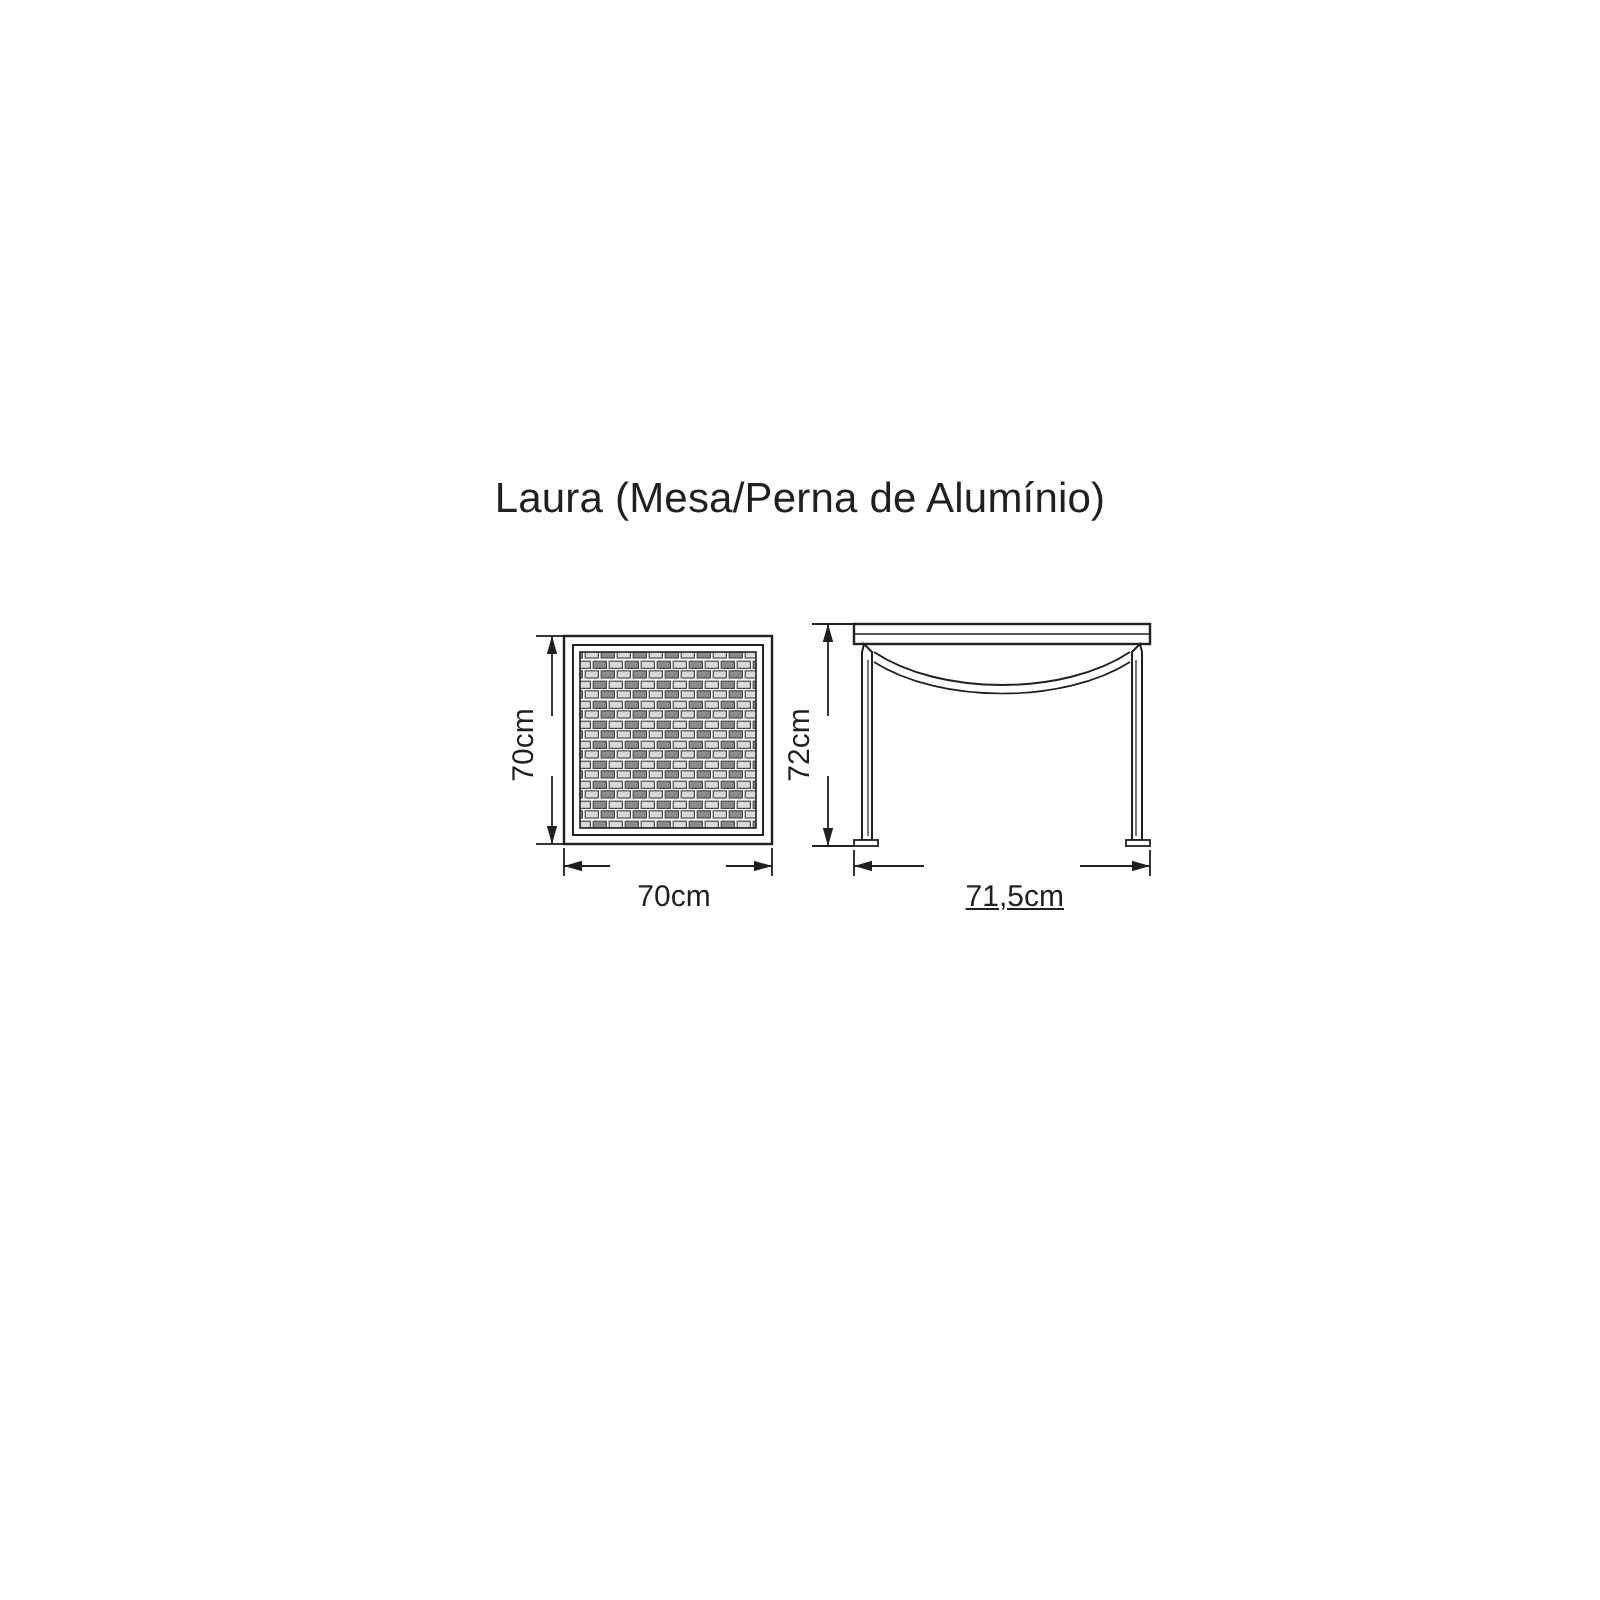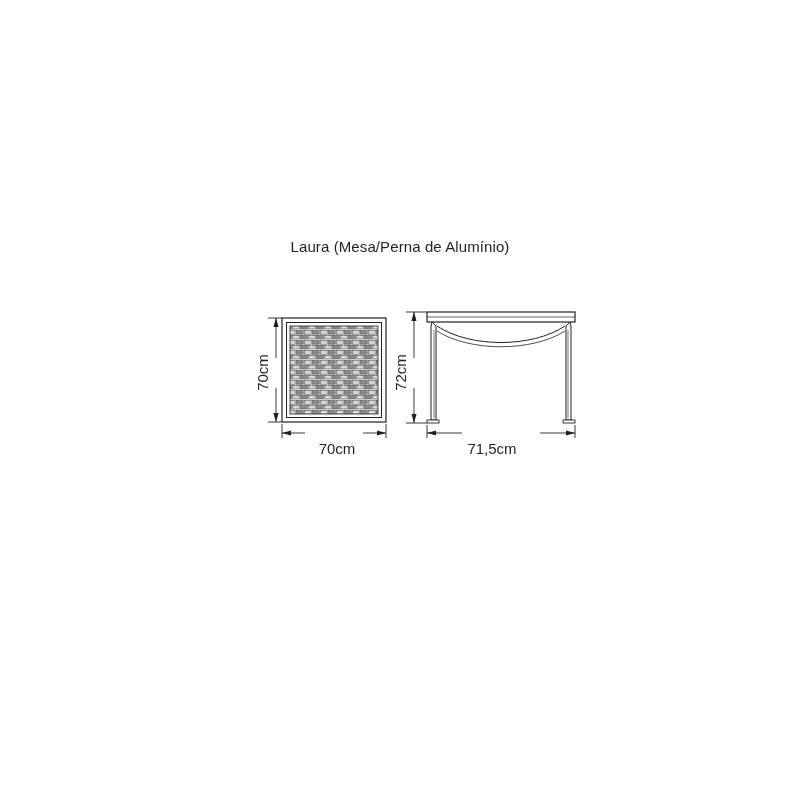--- a/index.html
+++ b/index.html
@@ -20,21 +20,21 @@
     left: 0; top: 0;
     width: 800px;
     height: 800px;
   }
   .title {
     position: absolute;
     left: 0;
     top: 238px;
     width: 800px;
     text-align: center;
-    font-size: 15px;
+    font-size: 21px;
     color: #231f20;
     letter-spacing: 0.1px;
     white-space: nowrap;
   }
   .drawing {
     position: absolute;
     left: 0;
     top: 0;
     width: 800px;
     height: 800px;
@@ -58,21 +58,22 @@
   #lbl-top-v {
     left: 234px;
     top: 364px;
     width: 56px;
     text-align: center;
   }
   #lbl-side-h {
     left: 452px;
     top: 440px;
     width: 80px;
-    text-align: center;
+    text-align: right;
+    text-decoration: underline;
   }
   #lbl-side-v {
     left: 372px;
     top: 364px;
     width: 56px;
     text-align: center;
   }
 </style>
 </head>
 <body>

